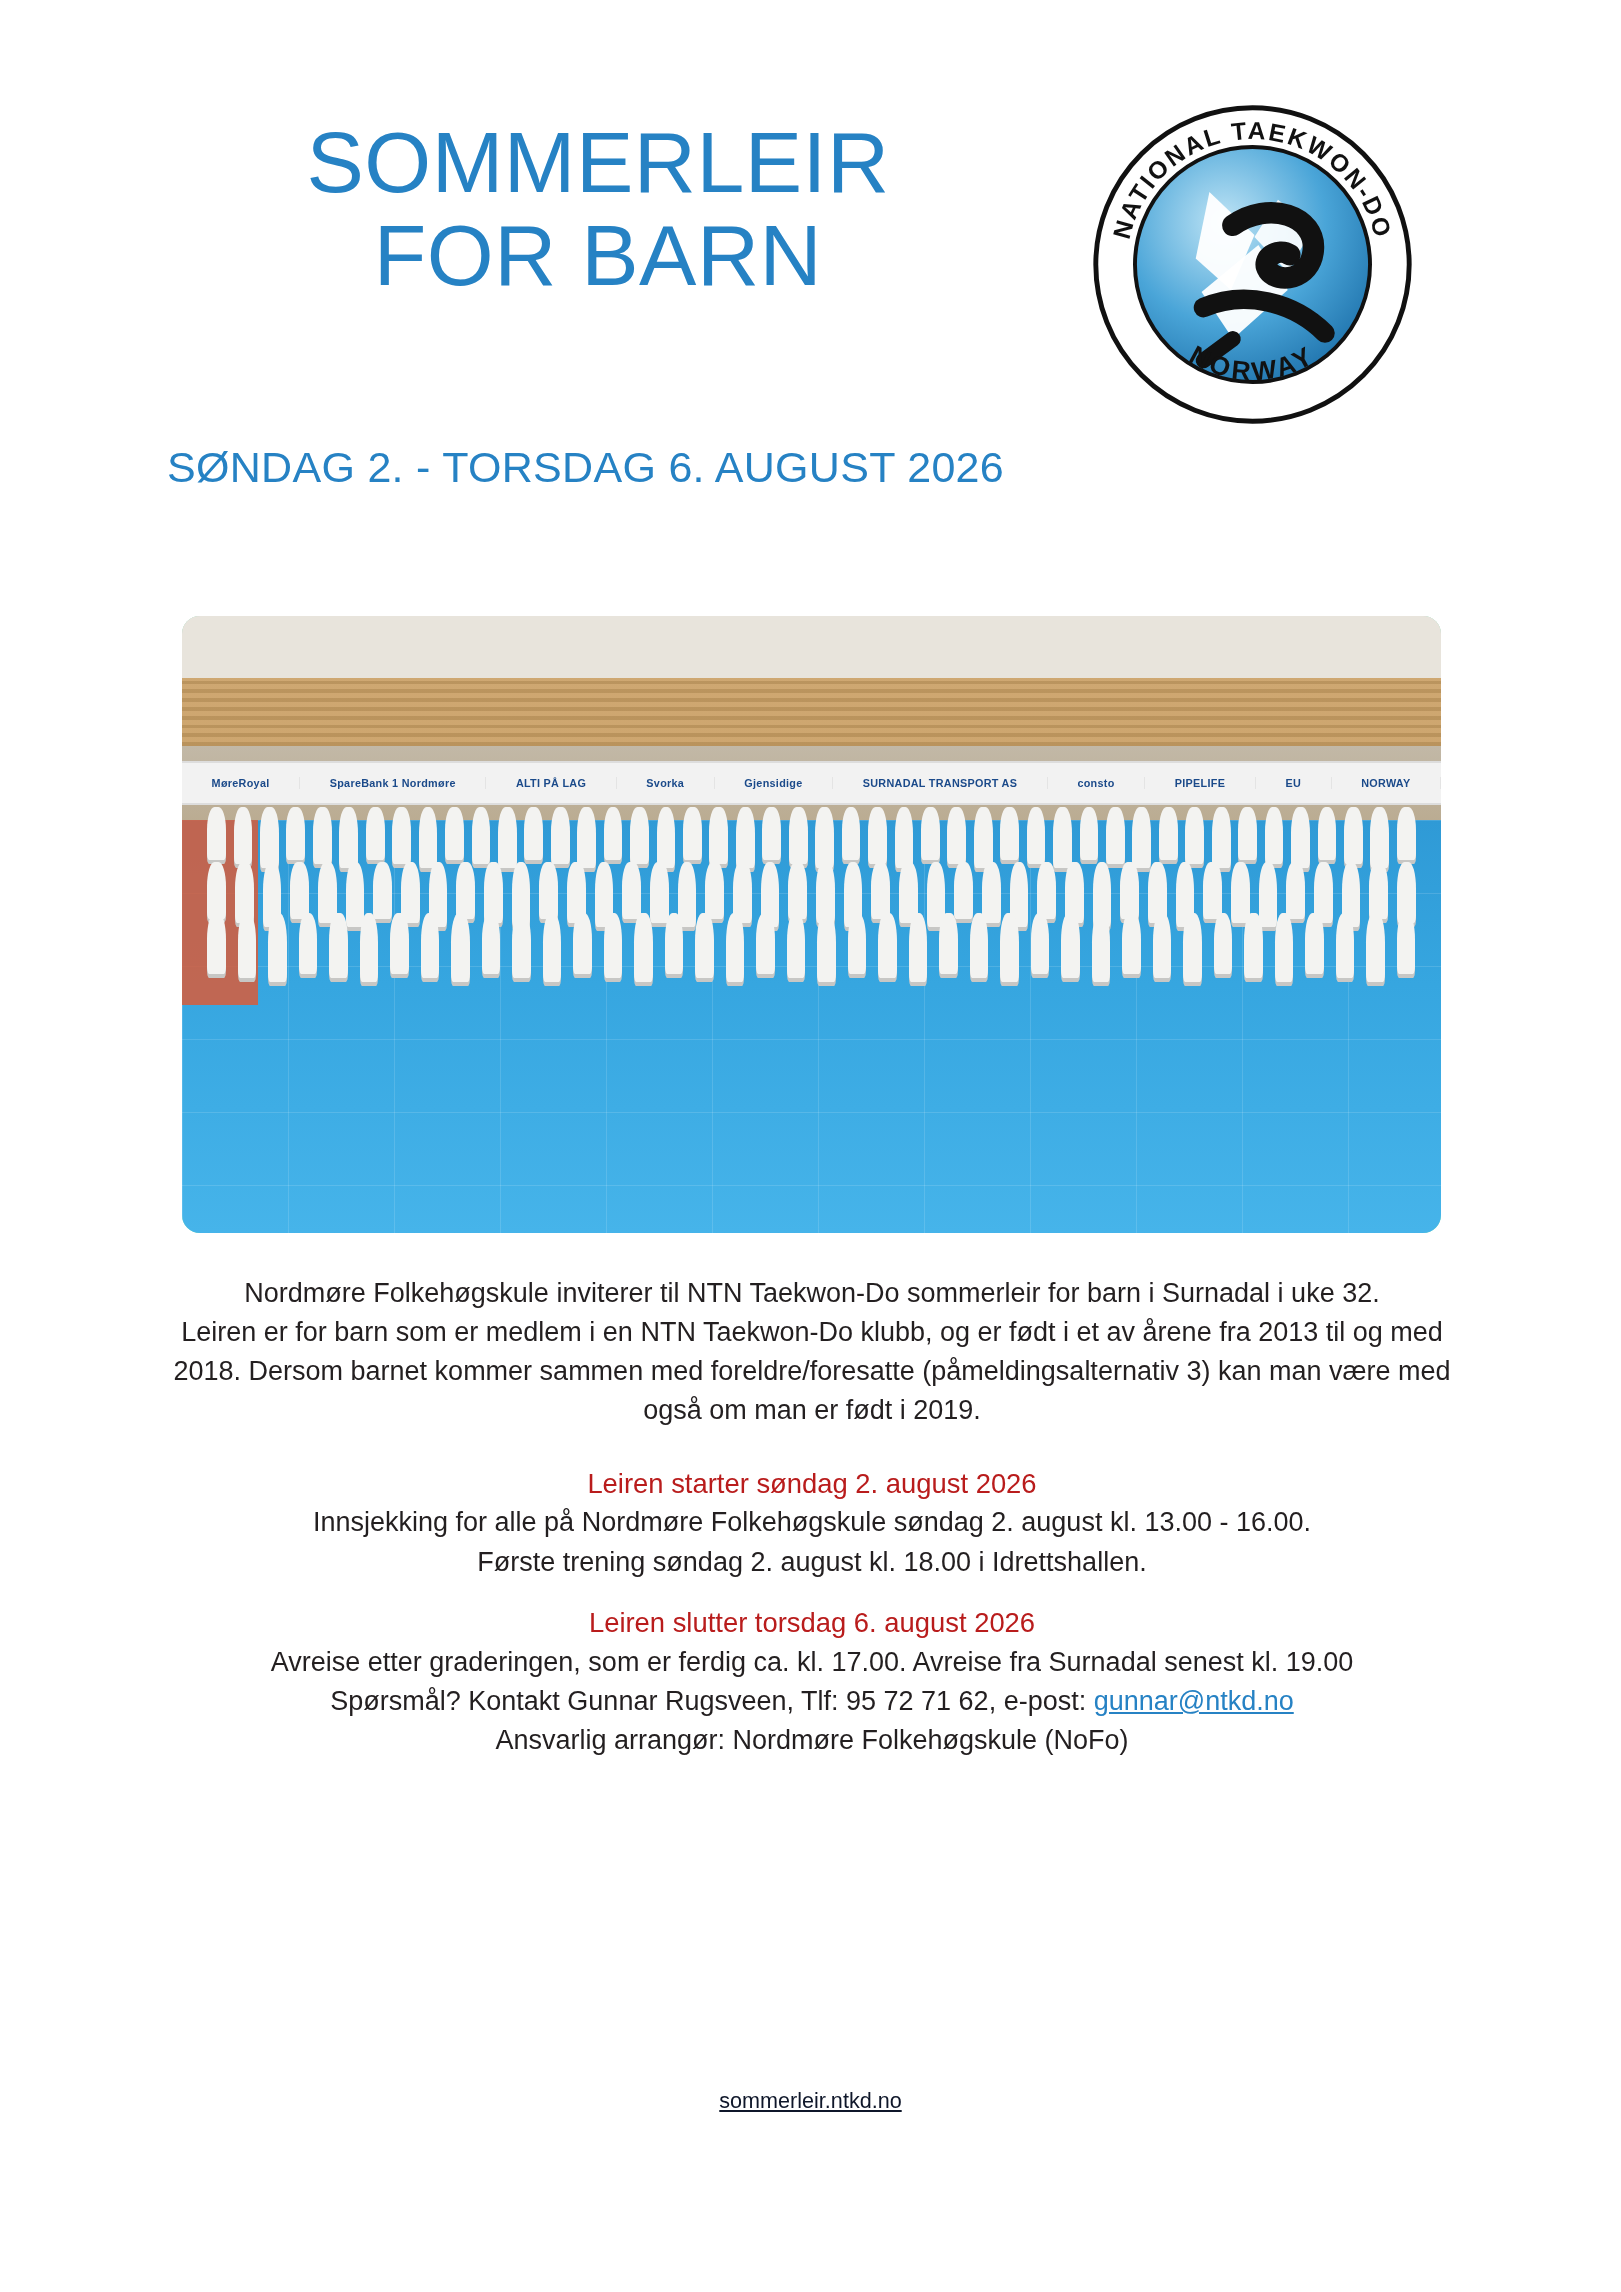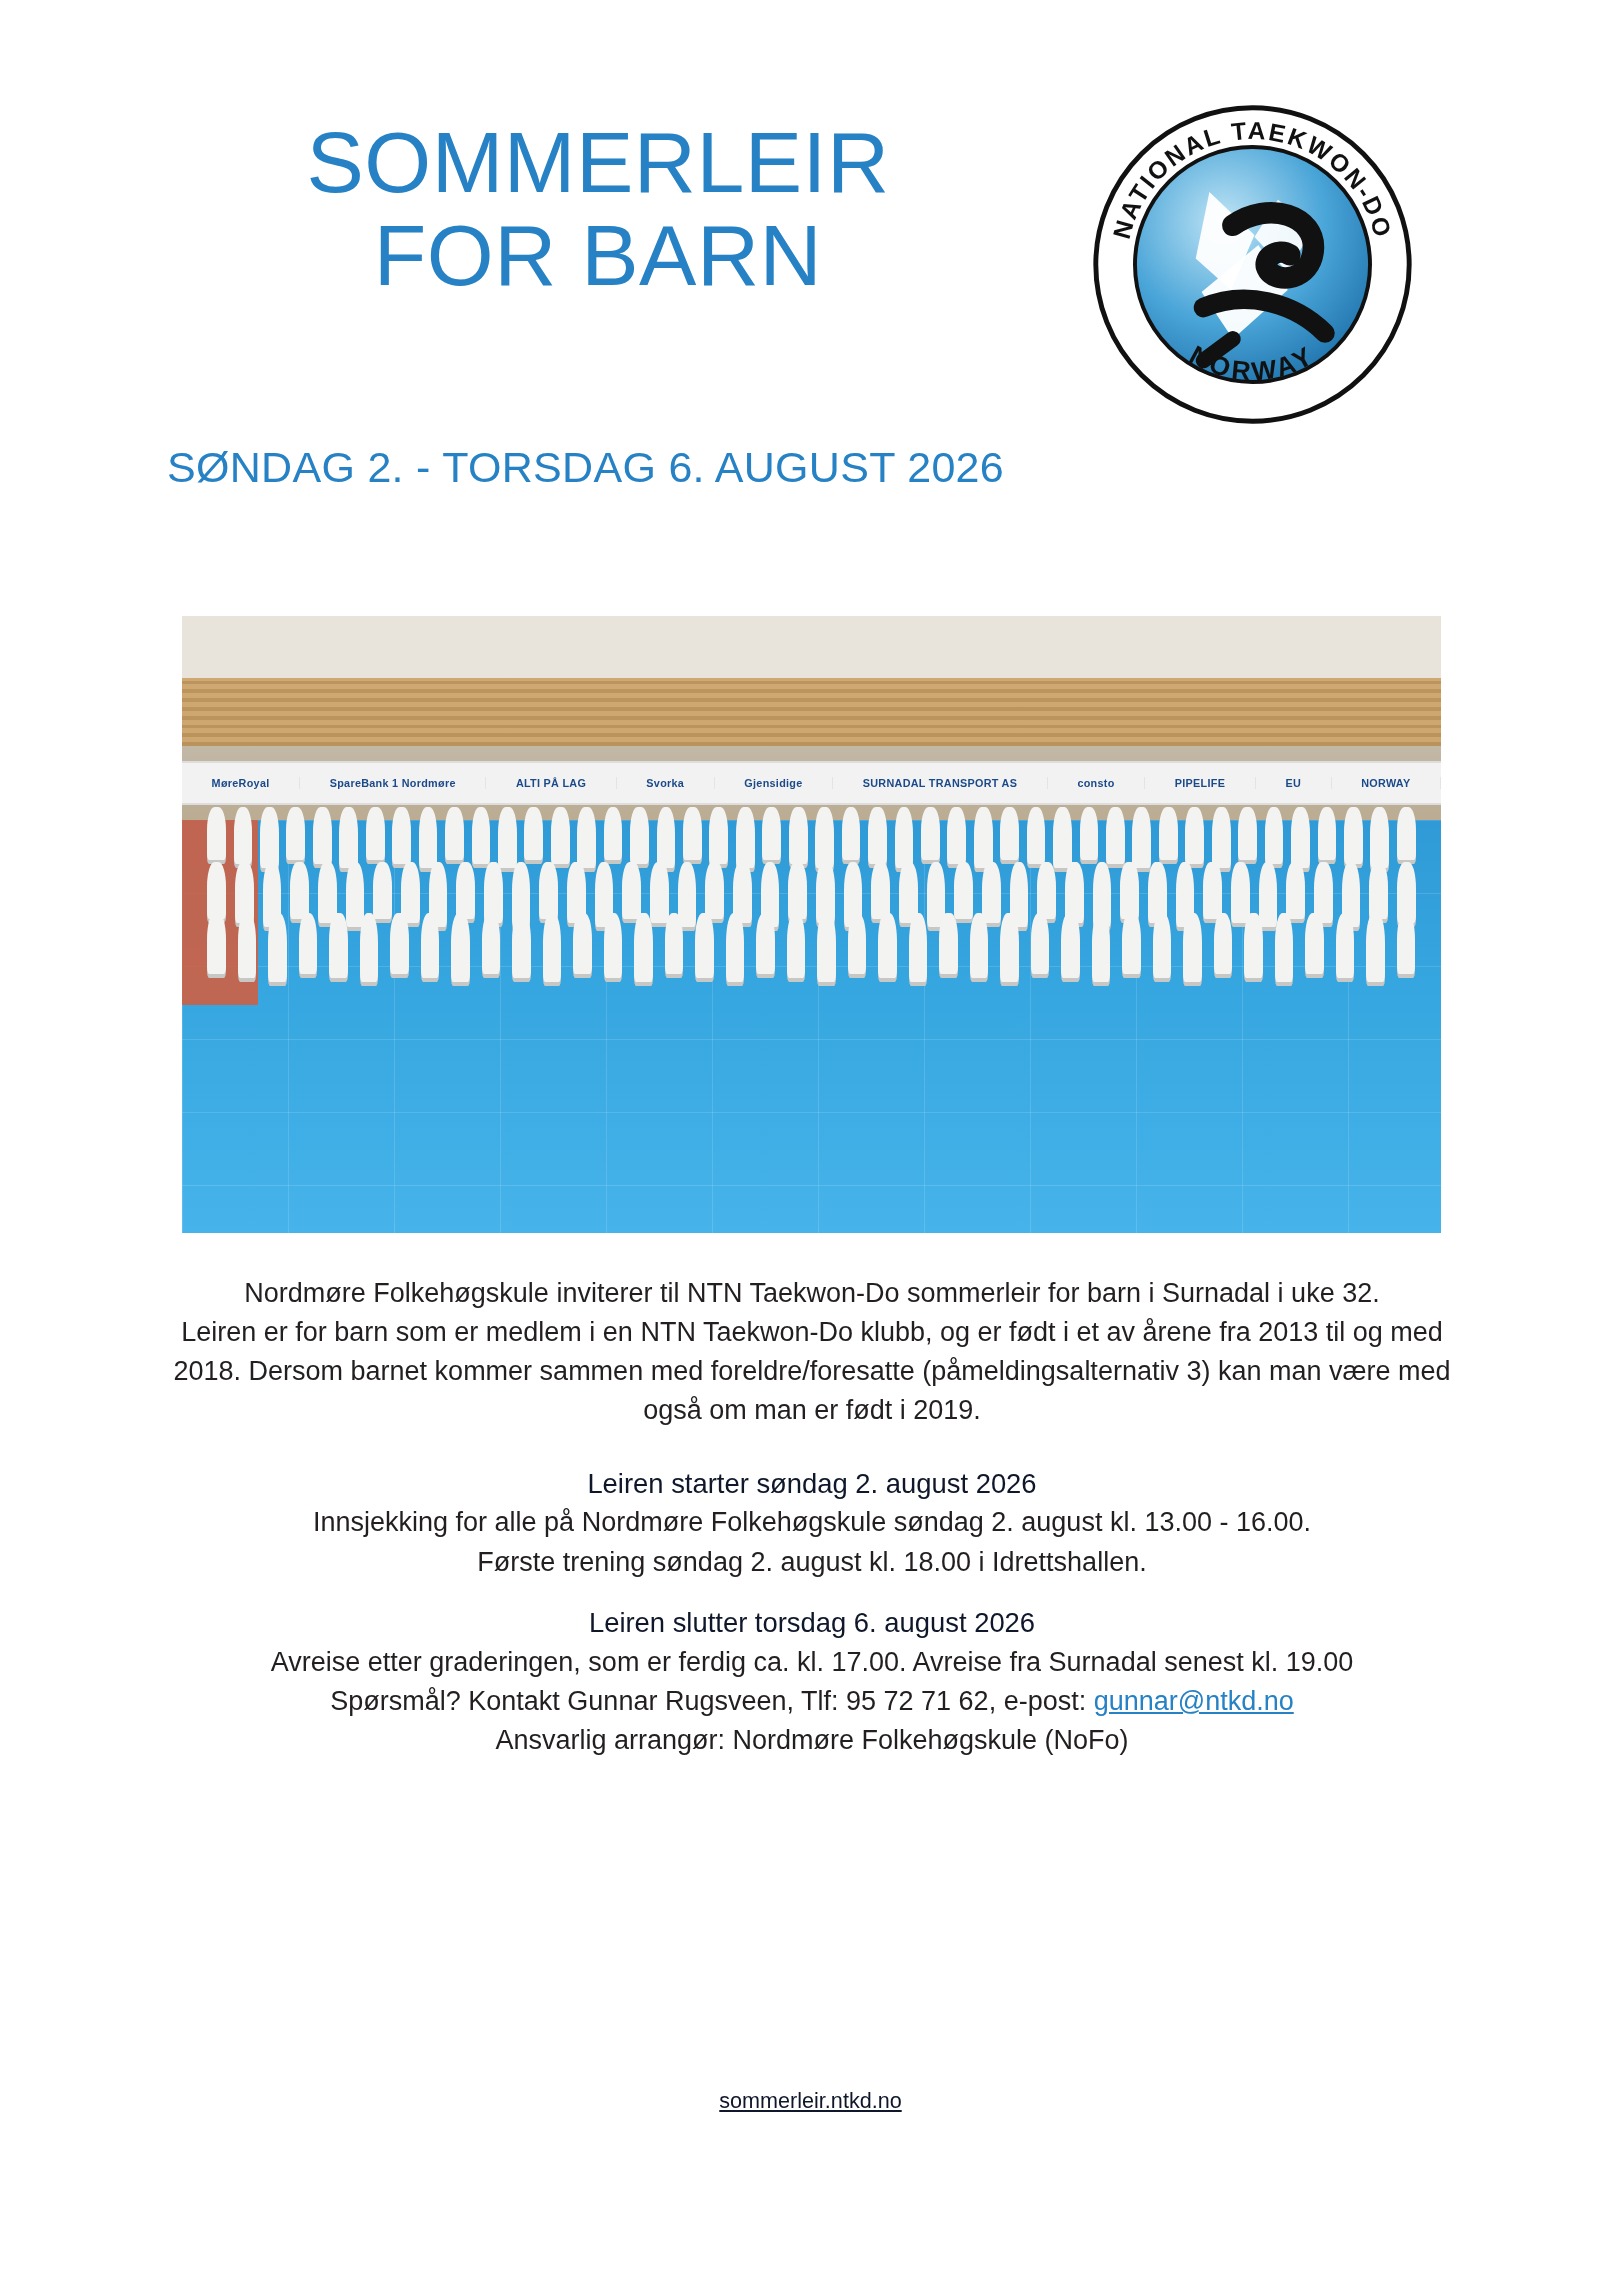--- a/index.html
+++ b/index.html
@@ -66,20 +66,21 @@
 
   
   .photo {
     position: absolute;
     left: 182px;
     top: 616px;
     width: 1259px;
     height: 617px;
     overflow: hidden;
     background: #86efac;
+    border-radius: 18px;
   }
   .photo-bg-top {
     position: absolute;
     left: 0; top: 0; width: 100%; height: 36%;
     background: linear-gradient(#cfd8dc 0%, #c6bfb2 40%, #b9a98d 100%);
   }
   .photo-wall {
     position:absolute; left:0; top:0; width:100%; height:10%;
     background: #e8e4dc;
   }
@@ -154,21 +155,21 @@
     line-height: 1.45;
     color: #231f20;
   }
   .intro { margin-bottom: 0; }
   .gap { height: 37px; }
   .gap-sm { height: 25.5px; }
   h2.section {
     margin: 0 0 3.9px 0;
     font-size: 27.4px;
     font-weight: 400;
-    color: #0f172a;
+    color: #b91c1c;
   }
   .contact-block {
   }
   a.link {
     color: #2682c4;
     text-decoration: underline;
   }
   .footer-link {
     position: absolute;
     left: 0;

